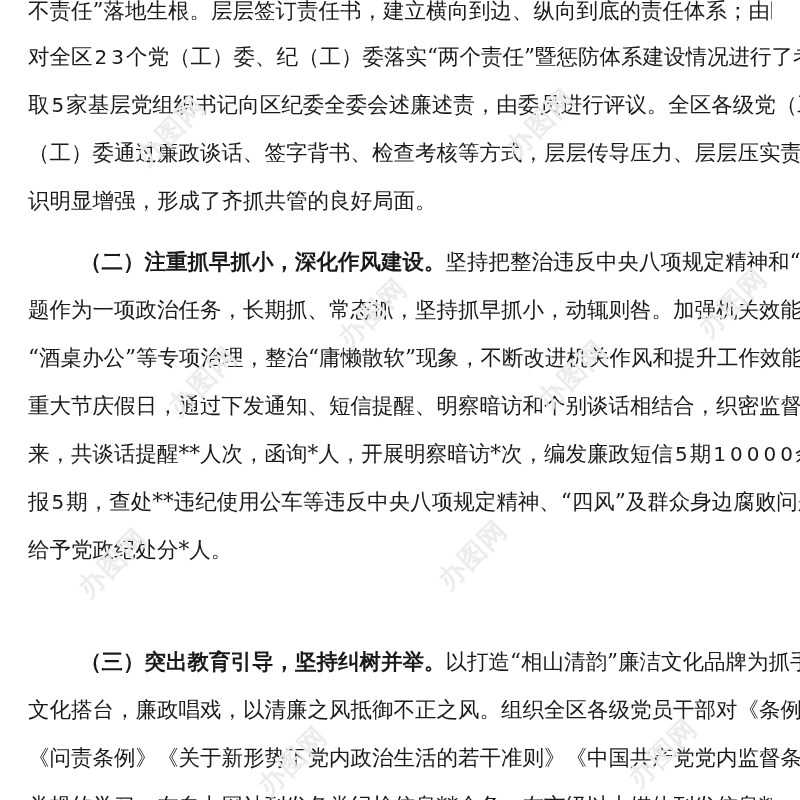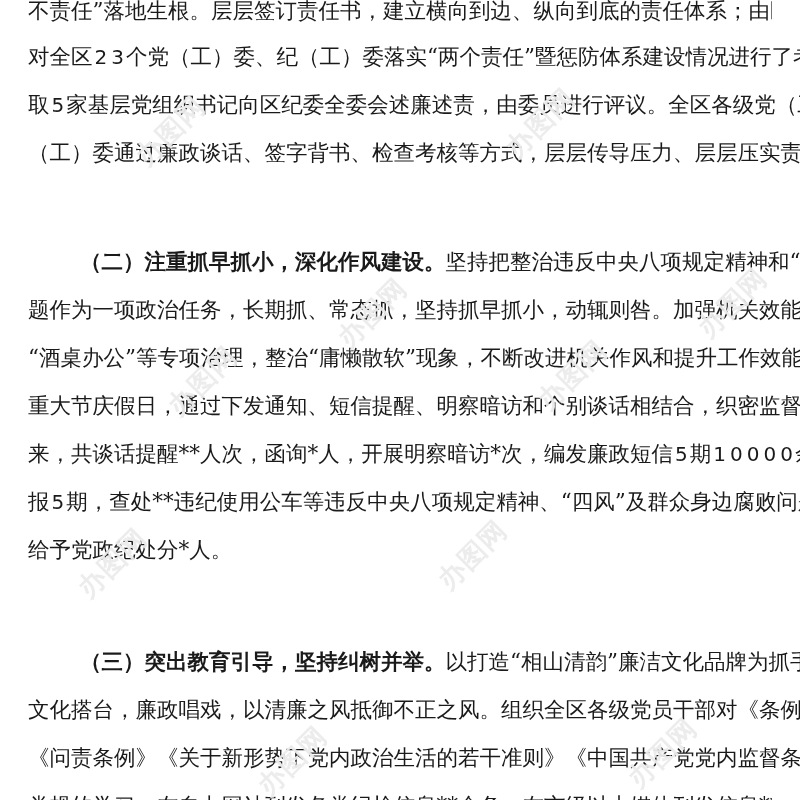--- a/index.html
+++ b/index.html
@@ -253,20 +253,21 @@
         <span>导</span>
         <span>压</span>
         <span>力</span>
         <span>、</span>
         <span>层</span>
         <span>层</span>
         <span>压</span>
         <span>实</span>
         <span>责</span>
       </div>
+      <div class="line plain" style="top: 184px; padding-left: 0px;"><span>识明显增强，形成了齐抓共管的良好局面。</span></div>
       <div class="line just" style="top: 245px;">
         <span style="width: 52px; flex: 0 0 auto;"></span>
         <span class="b">（</span>
         <span class="b">二</span>
         <span class="b">）</span>
         <span class="b">注</span>
         <span class="b">重</span>
         <span class="b">抓</span>
         <span class="b">早</span>
         <span class="b">抓</span>

